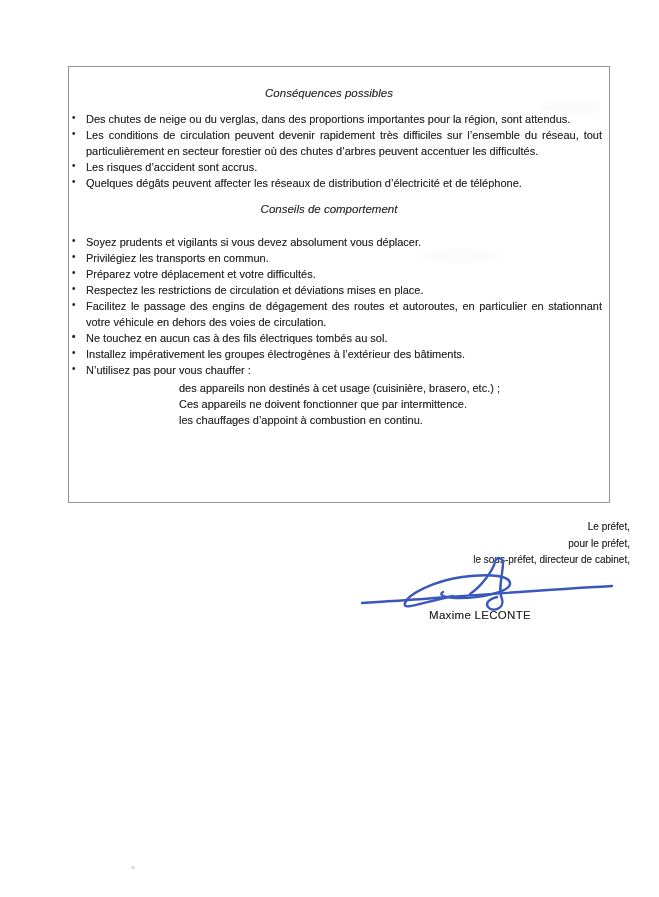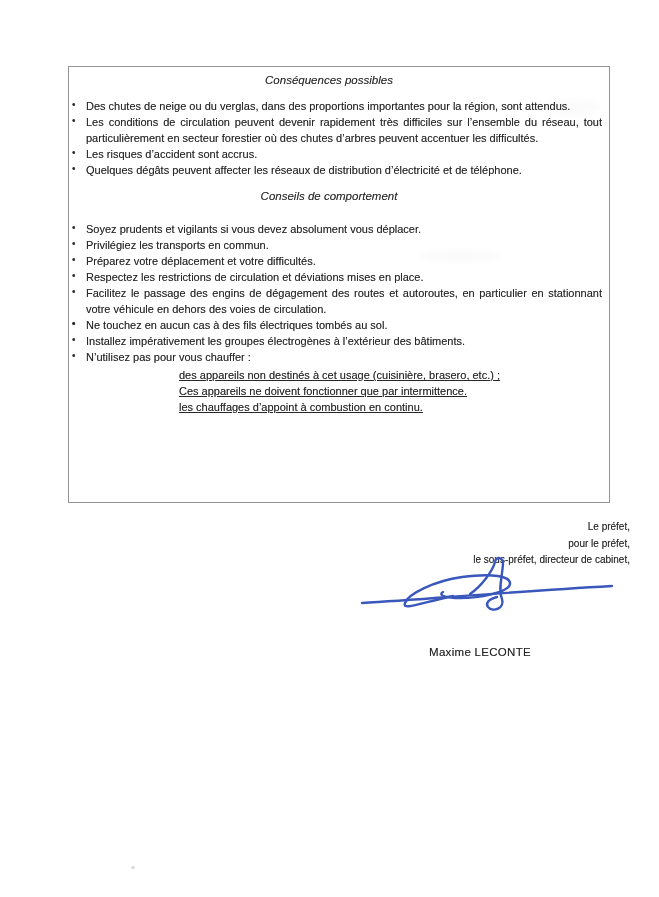--- a/index.html
+++ b/index.html
@@ -3,45 +3,45 @@
 <meta charset="utf-8">
 <style>
   html, body { margin:0; padding:0; background:#ffffff; }
   .screen {
     position:relative; width:659px; height:897px; background:#ffffff;
     font-family:"Liberation Sans", sans-serif; color:#272727; overflow:hidden;
   }
   .notice-box {
     position:absolute; left:68px; top:66px; width:542px; height:437px;
     box-sizing:border-box; border:1px solid #939393;
-    padding:5px 7px 0 17px; font-size:11px; line-height:16px;
+    padding:18px 7px 0 17px; font-size:11px; line-height:16px;
     background:#ffffff;
   }
   .notice-box, .sig-block, .sig-name {
     text-shadow: 0 0 0.6px rgba(70,70,70,0.55);
   }
   .section-heading {
     font-style:italic; text-align:center; font-size:11.5px;
     margin:0 30px 0 0; color:#2c2c2c;
   }
   .section-heading.second { margin-top:10px; }
   ul.bullet-list { list-style:none; margin:10px 0 0 0; padding:0; }
   ul.bullet-list.second { margin-top:17px; }
   li.bullet-item { position:relative; text-align:justify; }
   li.bullet-item .bullet {
     position:absolute; left:-14px; top:-1px; font-size:10px; color:#2c2c2c;
   }
-  .sub-list { margin:2px 0 0 93px;text-decoration:underline; }
+  .sub-list { margin:2px 0 0 93px; }
   .sub-list .sub-item { text-align:left; }
   .sig-block {
     position:absolute; left:330px; top:519px; width:300px;
     text-align:right; font-size:10px; line-height:16.5px;
   }
   .sig-name {
-    position:absolute; left:380px; top:645px; width:200px;
+    position:absolute; left:380px; top:608px; width:200px;
     text-align:center; font-size:11.5px; letter-spacing:0.3px; line-height:14px;
   }
   .signature-svg { position:absolute; left:358px; top:556px; }
   .speck {
     position:absolute; left:131px; top:866px; width:4px; height:3px;
     background:#dadade; border-radius:50%;
   }
   .smudge {
     position:absolute; background:#555; opacity:0.025; border-radius:50%;
     filter:blur(3px);

